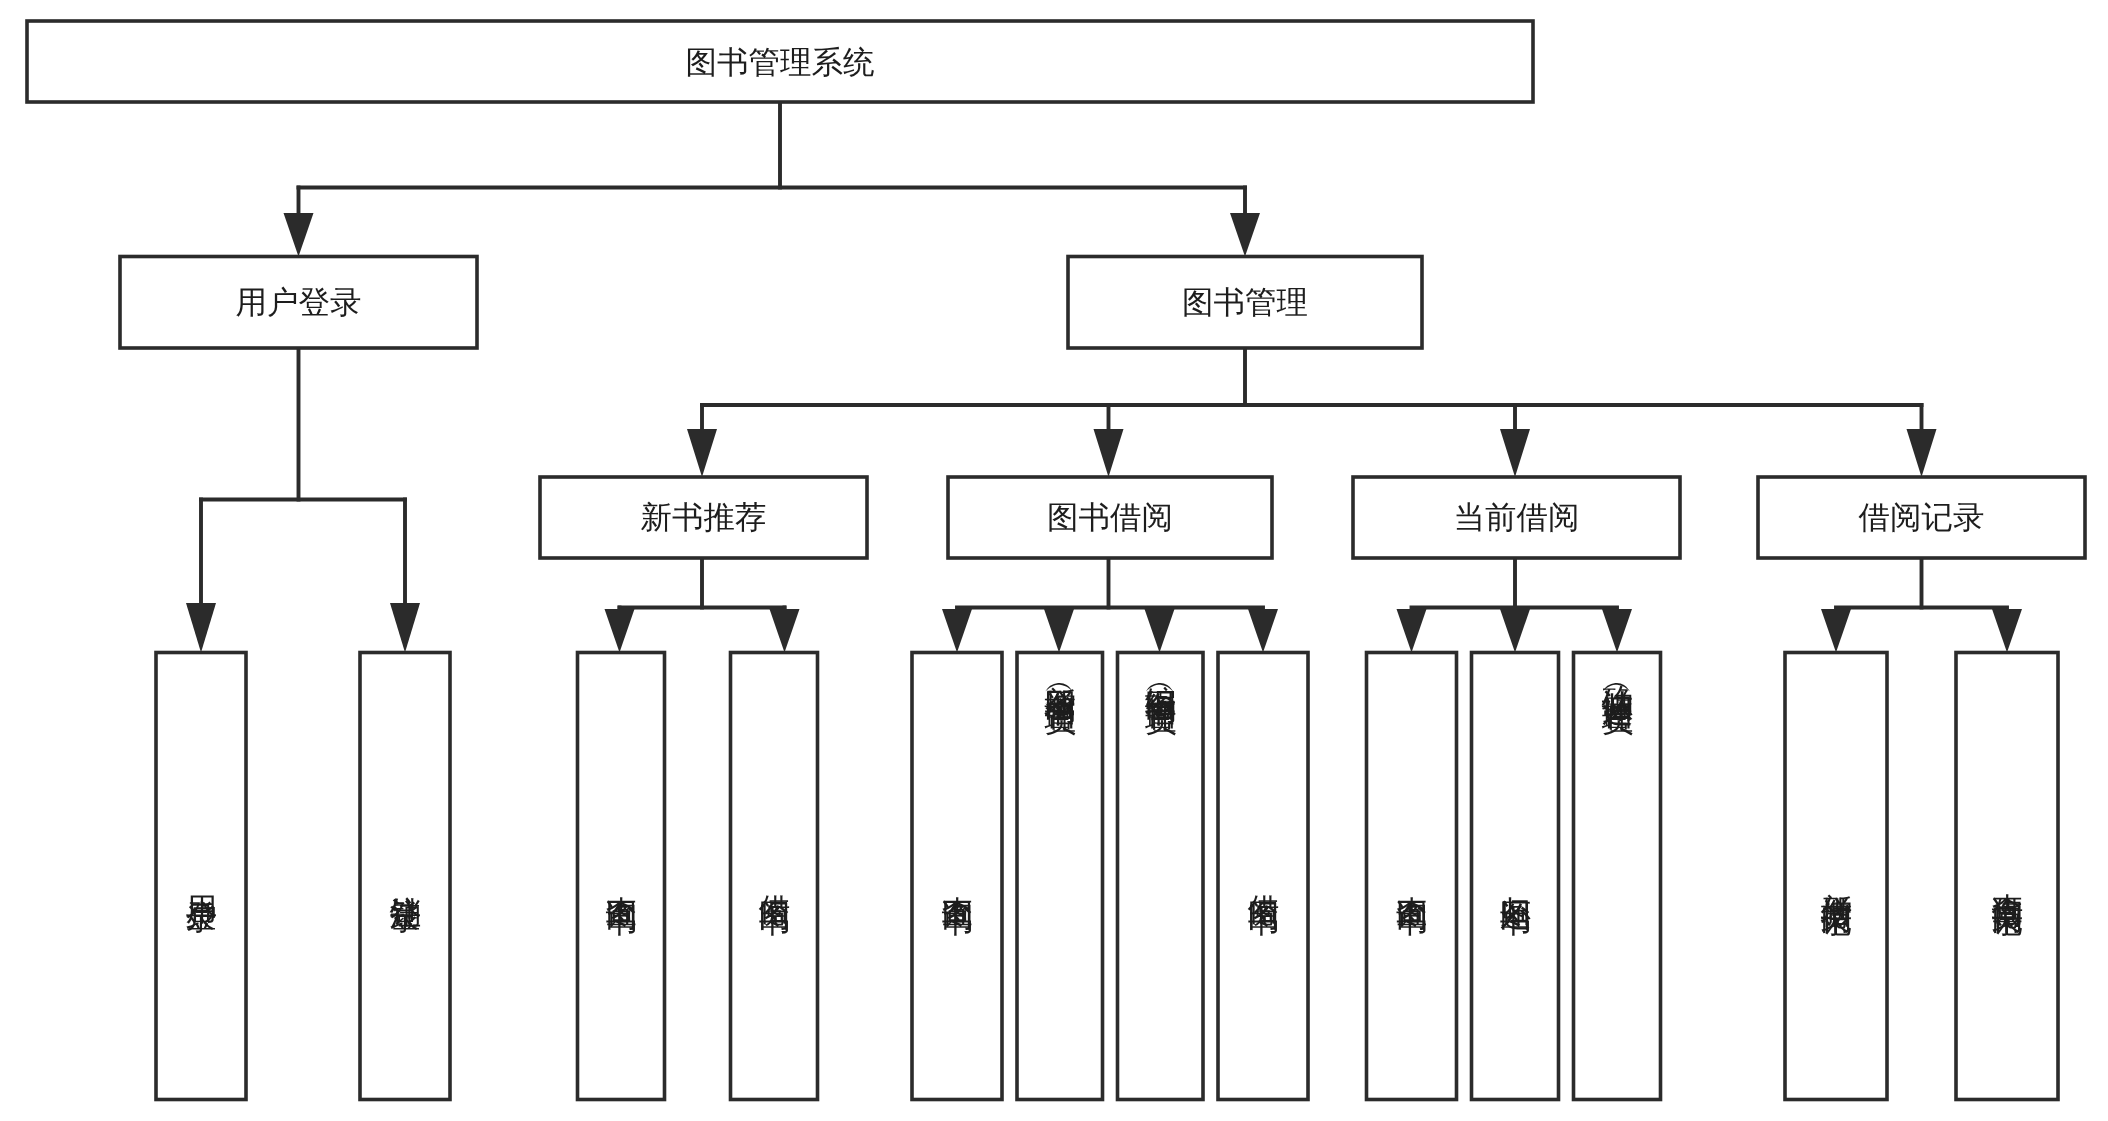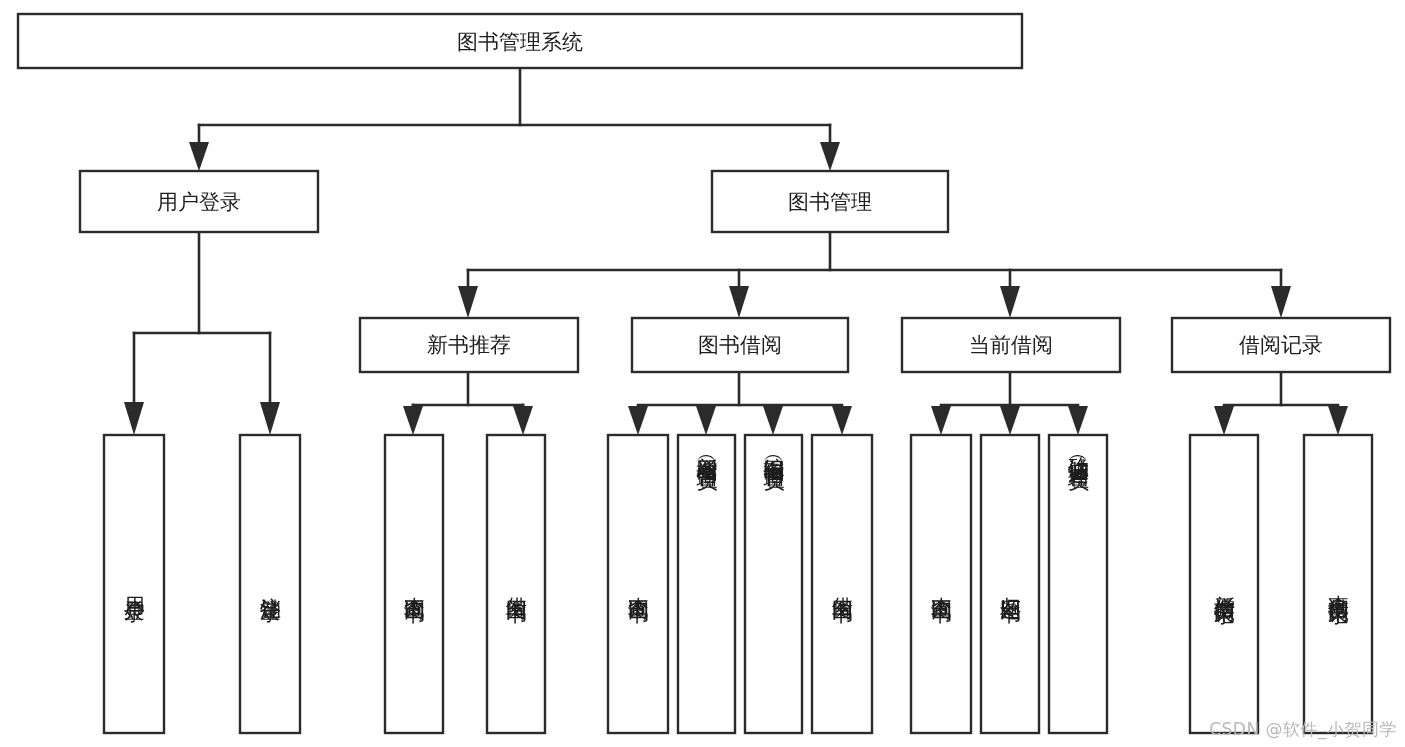--- a/index.html
+++ b/index.html
@@ -234,15 +234,14 @@
     <span class="vlabel-text">确认归还（管理员）</span>
   </div>
 
   <div class="vlabel-wrap" style="left:1190px; top:435px; width:68px; height:298px;">
     <span class="vlabel-text">新增借阅记录</span>
   </div>
   <div class="vlabel-wrap" style="left:1304px; top:435px; width:68px; height:298px;">
     <span class="vlabel-text">查询借阅记录</span>
   </div>
 
-  <div class="watermark">CSDN @软件_小贺同学</div>
 
 </div>
 
 </body></html>

